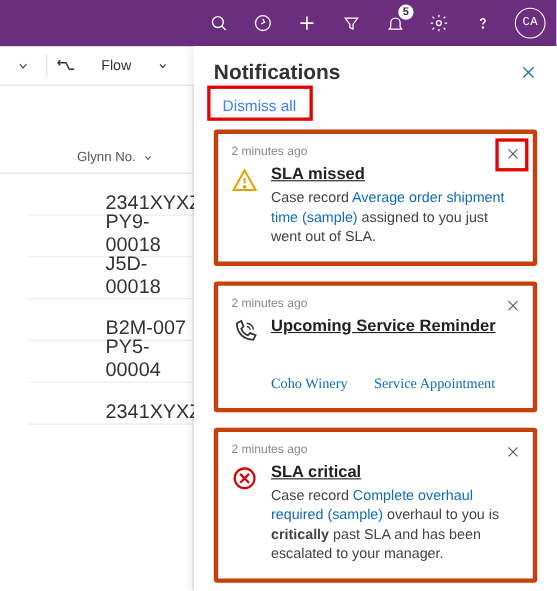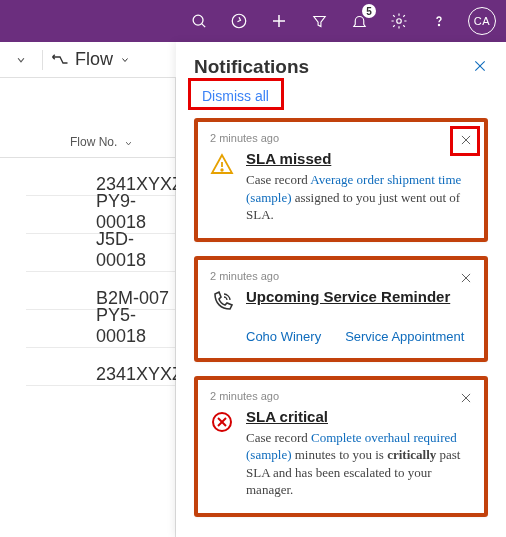--- a/index.html
+++ b/index.html
@@ -53,34 +53,35 @@
     .avatar {
       width: 28px;
       height: 28px;
       border-radius: 50%;
       border: 1.5px solid #fff;
       display: flex;
       align-items: center;
       justify-content: center;
       font-size: 11px;
       letter-spacing: 0.5px;
+      font-family: Liberation Mono, monospace;
     }
 
     
     .sub-bar {
       height: 36px;
       border-bottom: 1px solid #e0e0e0;
       display: flex;
       align-items: center;
       padding: 0 8px;
       gap: 8px;
     }
     .sub-bar .chev { width: 26px; display:flex; justify-content:center; }
     .sub-bar .divider { width:1px; height:20px; background:#e0e0e0; }
-    .flow-label { display:flex; align-items:center; gap:6px; font-size:18px;text-align:center; }
+    .flow-label { display:flex; align-items:center; gap:23px; font-size:13px;text-align:center; }
     .flow-label svg { stroke:#333; fill:none; }
 
     
     .table-area {
       position: absolute;
       top: 78px;
       left: 0;
       width: 176px;
       bottom: 0;
       border-right: 1px solid #e0e0e0;
@@ -180,29 +181,29 @@
       font-size: 15px;
       font-weight: 600;
       margin-bottom: 4px;
       color:#222;
       text-decoration:underline;
     }
     .card-text {
       font-size: 13px;
       color: #444;
       line-height: 1.35;
-      font-family: Liberation Serif, serif;
     }
     .card-text .link { color: #0f6cbd; cursor:pointer; }
     .card-text .bold { font-weight: 700; }
     .card-actions {
-      margin-top: 12px;
+      margin-top: 24px;
       display:flex;
       gap: 24px;
       padding-left: 36px;
+      font-family: Liberation Serif, serif;
     }
     .card-actions .link {
       color:#0f6cbd;
       font-size:13px;
       cursor:pointer;
     }
     .red-box.card-x-box {
       top:4px; right:4px; width:30px; height:30px;
     }
     
@@ -270,39 +271,39 @@
       </svg>
     <span>Flow</span>
     <svg width="12" height="12" viewBox="0 0 24 24" stroke="#555" fill="none" stroke-width="2">
         <path d="M7 9l5 6 5-6"></path>
       </svg>
   </div>
 </div>
 
 <div class="table-area">
   <div class="col-header">
-    <span>Flow No.</span>
+    <span>Glynn No.</span>
     <svg width="11" height="11" viewBox="0 0 24 24" stroke="#555" fill="none" stroke-width="2">
         <path d="M7 9l5 6 5-6"></path>
       </svg>
   </div>
   <div class="tbl-row">
       <span>2341XYXZ</span>
     </div>
   <div class="tbl-row">
       <span>PY9-00018</span>
     </div>
   <div class="tbl-row">
       <span>J5D-00018</span>
     </div>
   <div class="tbl-row">
       <span>B2M-007</span>
     </div>
   <div class="tbl-row">
-      <span>PY5-00018</span>
+      <span>PY5-00004</span>
     </div>
   <div class="tbl-row">
       <span>2341XYXZ</span>
     </div>
 </div>
 
 <div class="notif-panel">
   <div class="notif-header">
     <h2>Notifications</h2>
     <div class="close-x">
@@ -381,19 +382,19 @@
       <div class="card-icon">
         <svg width="24" height="24" viewBox="0 0 24 24" fill="none" stroke="#d40000" stroke-width="2">
             <circle cx="12" cy="12" r="9"></circle>
             <line x1="8" y1="8" x2="16" y2="16"></line>
             <line x1="16" y1="8" x2="8" y2="16"></line>
           </svg>
       </div>
       <div class="card-content">
         <div class="card-title">SLA critical</div>
         <div class="card-text">
-          <span>Case record </span><span class="link">Complete overhaul required (sample)</span><span> minutes to you is </span><span class="bold">critically</span><span> past SLA and has been escalated to your manager.</span>
+          <span>Case record </span><span class="link">Complete overhaul required (sample)</span><span> overhaul to you is </span><span class="bold">critically</span><span> past SLA and has been escalated to your manager.</span>
         </div>
       </div>
     </div>
   </div>
 
 </div>
 
 </body></html>

